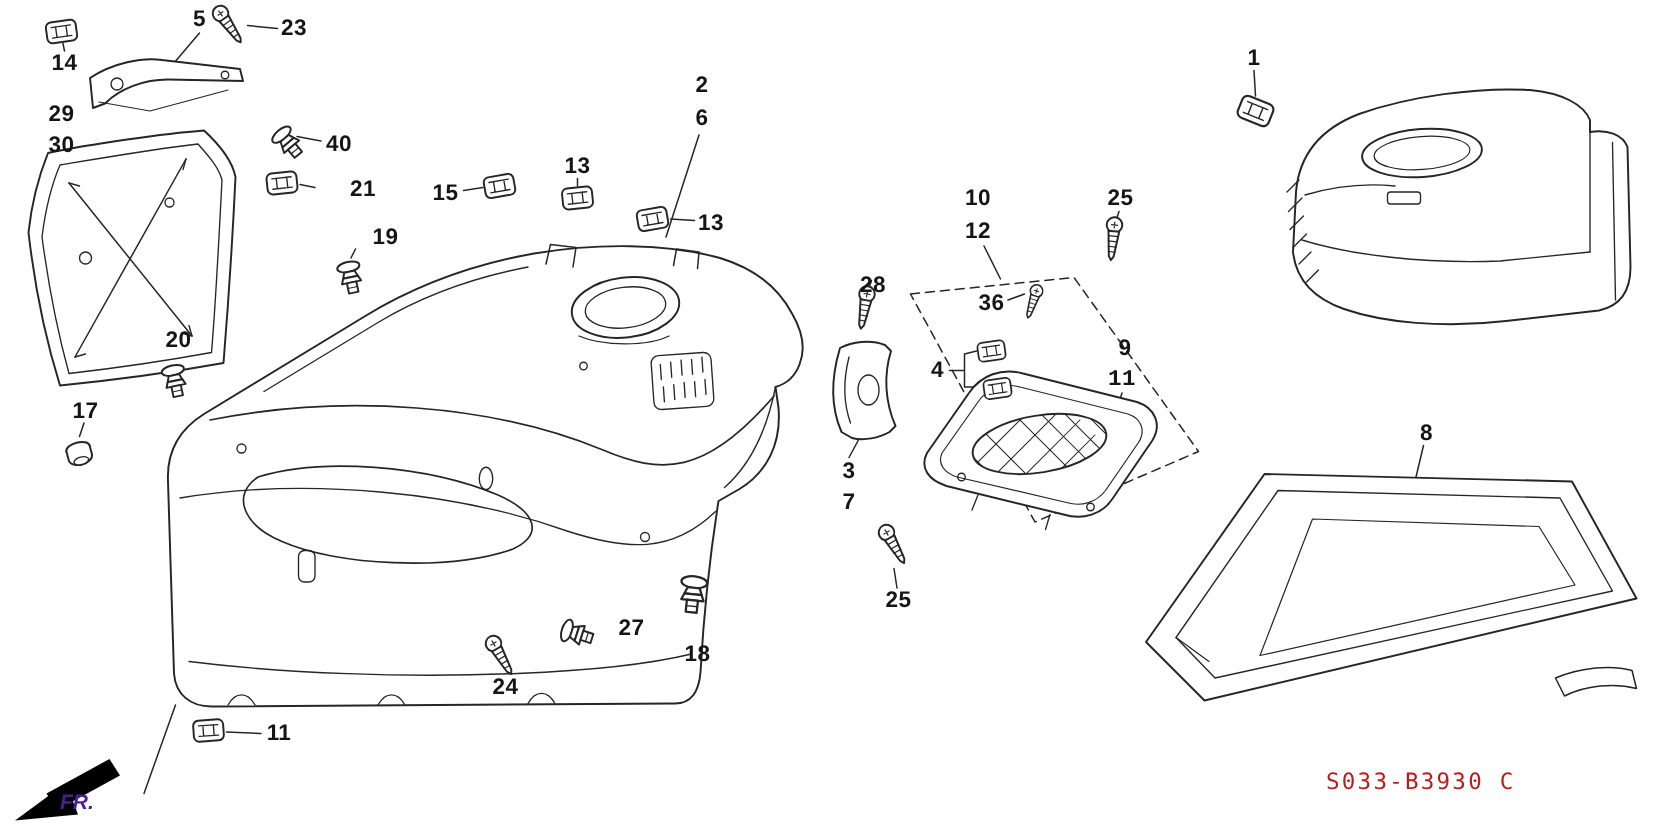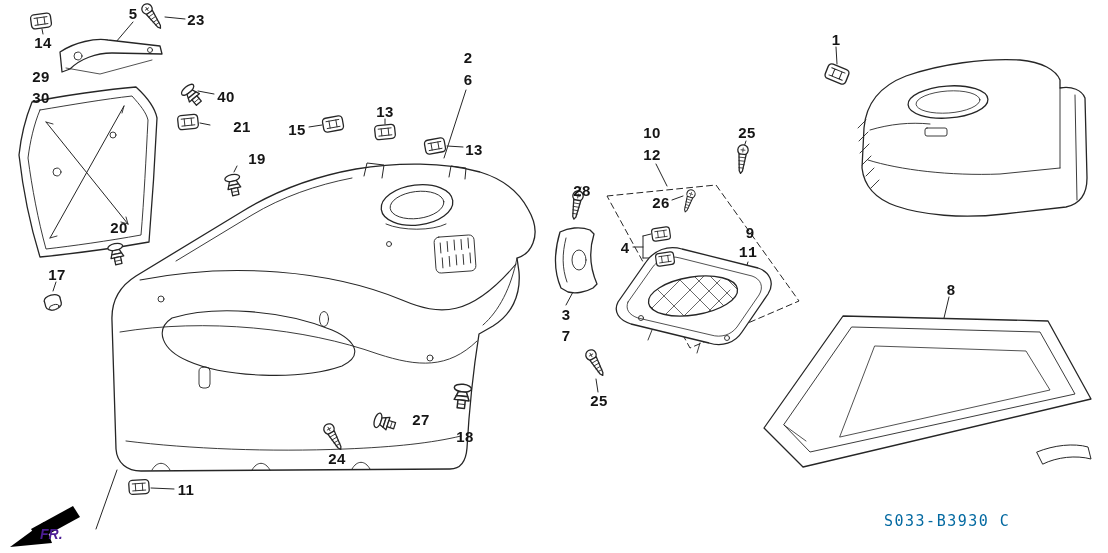--- a/index.html
+++ b/index.html
@@ -5,21 +5,21 @@
   html,body{margin:0;padding:0;background:#fff;}
   .stage{position:relative;width:1108px;height:553px;background:#ffffff;overflow:hidden;
          font-family:"Liberation Sans",sans-serif;}
   .stage svg{position:absolute;left:0;top:0;}
   .callout{position:absolute;transform:translate(-50%,-50%);
            font:bold 15px "Liberation Sans",sans-serif;color:#151515;
            letter-spacing:.3px;white-space:nowrap;user-select:none;}
   .fr-label{position:absolute;left:40px;top:526px;font:bold italic 14px "Liberation Sans",sans-serif;
             color:#4c1d95;}
   .diagram-code{position:absolute;left:884px;top:512px;
-                font:15px "DejaVu Sans Mono",monospace;color:#0369a1;letter-spacing:1.5px;}
+                font:15px "DejaVu Sans Mono",monospace;color:#b91c1c;letter-spacing:1.5px;}
 </style>
 </head>
 <body>
 
 <div class="stage">
 
 <svg width="1108" height="553" viewBox="0 0 1108 553" fill="none" stroke="#262626" stroke-width="1.3" stroke-linecap="round" stroke-linejoin="round">
 
   <defs>
     <g id="sym-clip" fill="#fff">
@@ -209,21 +209,21 @@
       <div class="callout" style="left: 57px; top: 274px;">17</div>
       <div class="callout" style="left: 186px; top: 489px;">11</div>
       <div class="callout" style="left: 421px; top: 419px;">27</div>
       <div class="callout" style="left: 337px; top: 458px;">24</div>
       <div class="callout" style="left: 465px; top: 436px;">18</div>
       <div class="callout" style="left: 582px; top: 190px;">28</div>
       <div class="callout" style="left: 566px; top: 314px;">3</div>
       <div class="callout" style="left: 566px; top: 335px;">7</div>
       <div class="callout" style="left: 652px; top: 132px;">10</div>
       <div class="callout" style="left: 652px; top: 154px;">12</div>
-      <div class="callout" style="left: 661px; top: 202px;">26</div>
+      <div class="callout" style="left: 661px; top: 202px;">36</div>
       <div class="callout" style="left: 625px; top: 247px;">4</div>
       <div class="callout" style="left: 750px; top: 232px;">9</div>
       <div class="callout" style="left: 748px; top: 253px; font-family: Liberation Mono, monospace;">11</div>
       <div class="callout" style="left: 747px; top: 132px;">25</div>
       <div class="callout" style="left: 599px; top: 400px;">25</div>
       <div class="callout" style="left: 836px; top: 39px;">1</div>
       <div class="callout" style="left: 951px; top: 289px;">8</div>
     </div>
 
 <div class="fr-label">FR.</div>

